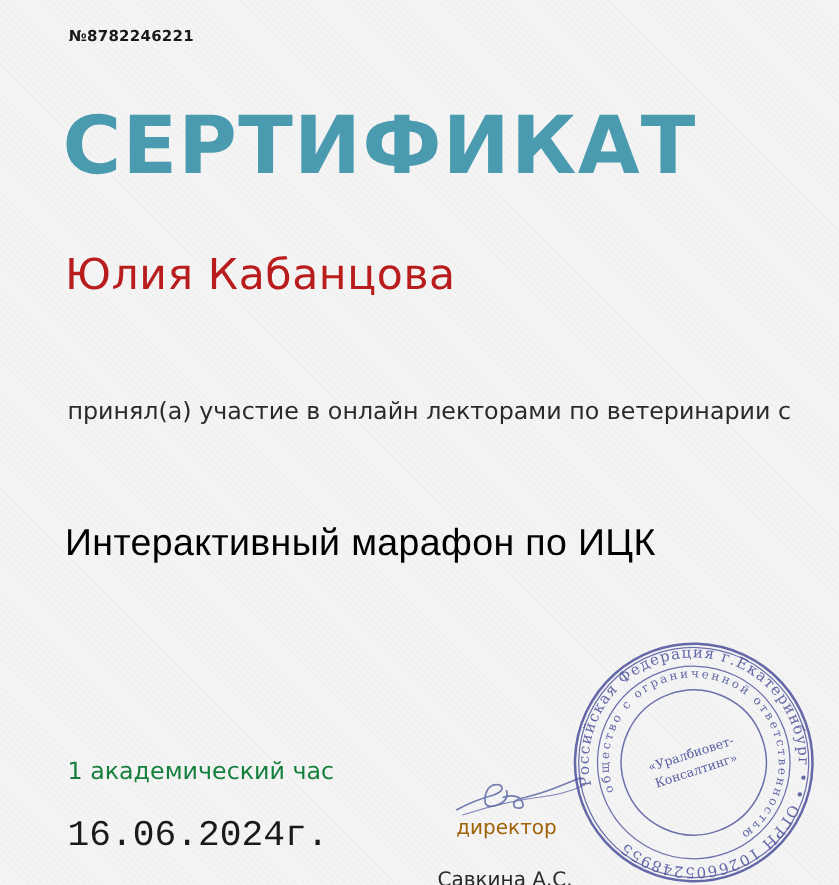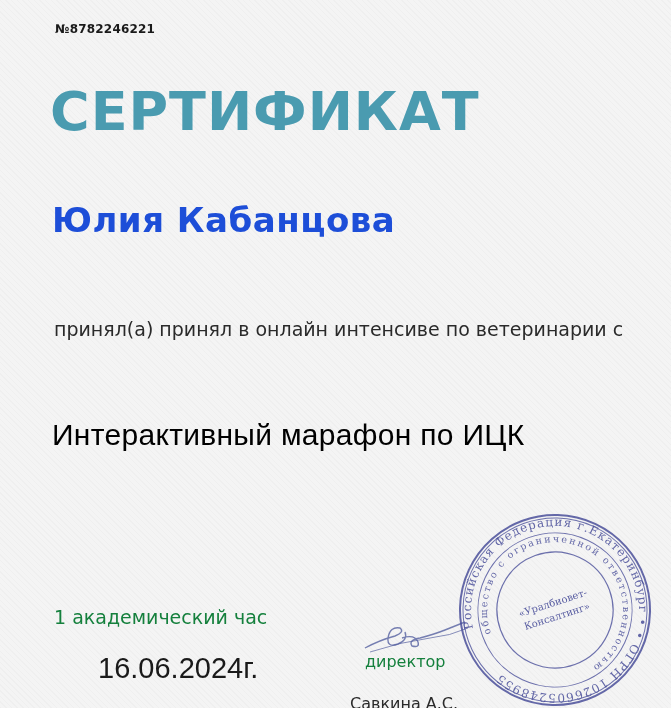--- a/index.html
+++ b/index.html
@@ -4,43 +4,43 @@
 <style>
   html, body { margin:0; padding:0; }
   body {
     width:671px; height:708px; overflow:hidden; position:relative;
     background-color:#f4f4f4;
     background-image: repeating-linear-gradient(45deg, rgba(0,0,0,0.018) 0px, rgba(0,0,0,0.018) 1px, transparent 1px, transparent 4px);
     font-family: "DejaVu Sans", sans-serif;
   }
   .abs { position:absolute; white-space:nowrap; }
   #cert-number { left:55px; top:22px; font-size:12px; font-weight:bold; color:#1a1a1a; letter-spacing:0.2px; }
-  #title { left:50px; top:80px; font-size:54px; font-weight:bold; color:#4a9bb0; letter-spacing:1px; font-family:"DejaVu Sans", sans-serif; }
-  #name { left:52px; top:200px; font-size:34px; font-weight:bold; color:#1d4ed8; letter-spacing:0.5px; }
+  #title { left:50px; top:80px; font-size:64px; font-weight:bold; color:#4a9bb0; letter-spacing:1px; font-family:"DejaVu Sans", sans-serif; }
+  #name { left:52px; top:200px; font-size:34px; font-weight:normal; color:#b91c1c; letter-spacing:0.5px; }
   #desc { left:54px; top:316px; font-size:19px; color:#2a2a2a; line-height:27px; }
   #desc div { white-space:nowrap; }
   #topic { left:52px; top:418px; font-size:30px; color:#000000; font-family:"Liberation Sans", sans-serif; letter-spacing:0.3px; }
   #hours { left:54px; top:606px; font-size:19px; color:#15803d; }
-  #date { left:54px; top:652px; font-size:29px; color:#1a1a1a; font-family:Liberation Sans, sans-serif;margin-left:44px; }
-  #sig-role { left:365px; top:652px; font-size:16px; color:#15803d; }
+  #date { left:54px; top:652px; font-size:29px; color:#1a1a1a; font-family:Liberation Mono, monospace; }
+  #sig-role { left:365px; top:652px; font-size:16px; color:#a16207; }
   #sig-name { left:350px; top:670px; font-size:16px; color:#2a2a2a;margin-top:24px; }
   #signature { position:absolute; left:360px; top:618px; width:110px; height:40px; }
   #stamp { position:absolute; left:455px; top:512px; width:200px; height:196px; }
 </style>
 </head>
 <body>
 
 <div class="abs" id="cert-number">№8782246221</div>
 
 <div class="abs" id="title">СЕРТИФИКАТ</div>
 
 <div class="abs" id="name">Юлия Кабанцова</div>
 
 <div class="abs" id="desc">
-  <div>принял(а) принял в онлайн интенсиве по ветеринарии с</div>
+  <div>принял(а) участие в онлайн лекторами по ветеринарии с</div>
 </div>
 
 <div class="abs" id="topic">Интерактивный марафон по ИЦК</div>
 
 <div class="abs" id="hours">1 академический час</div>
 
 <div class="abs" id="date">16.06.2024г.</div>
 
 <svg id="signature" viewBox="0 0 110 40">
   <path d="M5 30 Q20 22 35 18 Q45 14 40 10 Q30 8 28 20 Q27 30 38 26 Q48 22 45 14 M42 20 Q55 16 58 24 Q60 30 52 28 Q48 22 60 20 Q75 16 85 12 Q95 8 105 4" fill="none" stroke="#5560a0" stroke-width="1.4" opacity="0.8"></path>

